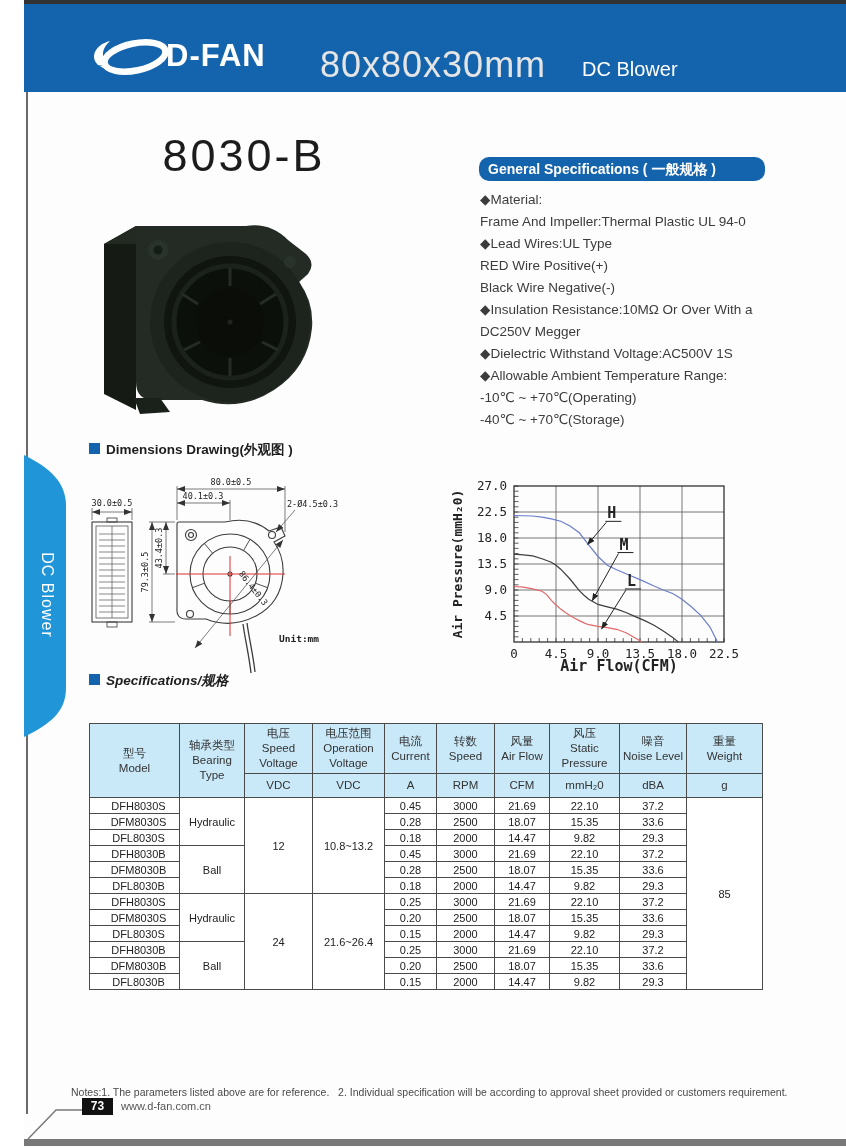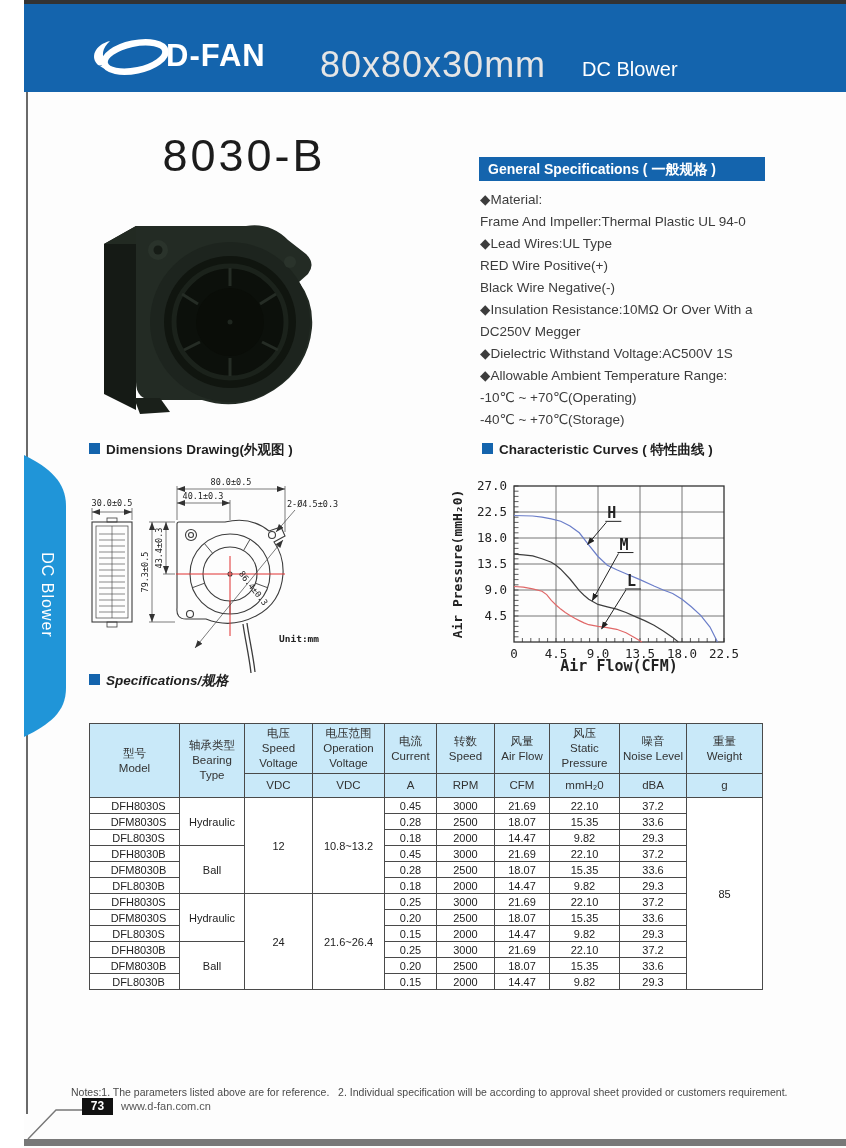--- a/index.html
+++ b/index.html
@@ -26,21 +26,21 @@
   .side-tab-label { position:absolute; left:-37px; top:136px; width:120px; text-align:center;
     transform:rotate(90deg); color:#fff; font-size:16px; letter-spacing:1px; }
 
   
   .model-title { position:absolute; left:70px; top:130px; width:300px; text-align:center;
      font-size:45px; letter-spacing:3px; color:#1c1c1c; font-weight:500; }
   .photo { position:absolute; left:70px; top:202px; }
 
   
   .gs-bar { position:absolute; left:455px; top:157px; width:286px; height:24px; background:#1464ad;
-     color:#fff; font-size:14px; font-weight:bold; line-height:24px; padding-left:9px; }
+     color:#fff; font-size:14px; font-weight:bold; line-height:24px; padding-left:9px;border-radius:10px; }
   .gs-body { position:absolute; left:456px; top:189px; width:330px; font-size:13.5px; line-height:22px;
      color:#3c3c3c; white-space:pre-line; }
 
   
   .sec-head { position:absolute; font-size:13.5px; font-weight:bold; color:#1e1e1e; }
   .sec-head .sq { display:inline-block; width:11px; height:11px; background:#1464ad; margin-right:6px; }
   #head-dim { left:65px; top:441px; }
   #head-curve { left:458px; top:441px; }
   #head-spec { left:65px; top:672px;font-style:italic; }
 
@@ -138,23 +138,20 @@
  Black Wire Negative(-)
 ◆Insulation Resistance:10MΩ Or Over With a
  DC250V Megger
 ◆Dielectric Withstand Voltage:AC500V 1S
 ◆Allowable Ambient Temperature Range:
  -10℃ ~ +70℃(Operating)
  -40℃ ~ +70℃(Storage)</div>
 
   <div class="sec-head" id="head-dim">
     <span class="sq"></span><span>Dimensions Drawing(外观图 )</span>
-  </div>
-  <div class="sec-head" id="head-curve">
-    <span class="sq"></span><span>Characteristic Curves ( 特性曲线 )</span>
   </div>
   <div class="sec-head" id="head-spec">
     <span class="sq"></span><span>Specifications/规格</span>
   </div>
 
   <div class="dim-wrap">
     <svg width="340" height="218" viewBox="0 0 340 218">
       <defs>
         <marker id="da" markerWidth="9" markerHeight="8" refX="8" refY="3" orient="auto" markerUnits="userSpaceOnUse">
           <path d="M0,0 L8,3 L0,6 Z" fill="#333"></path>

